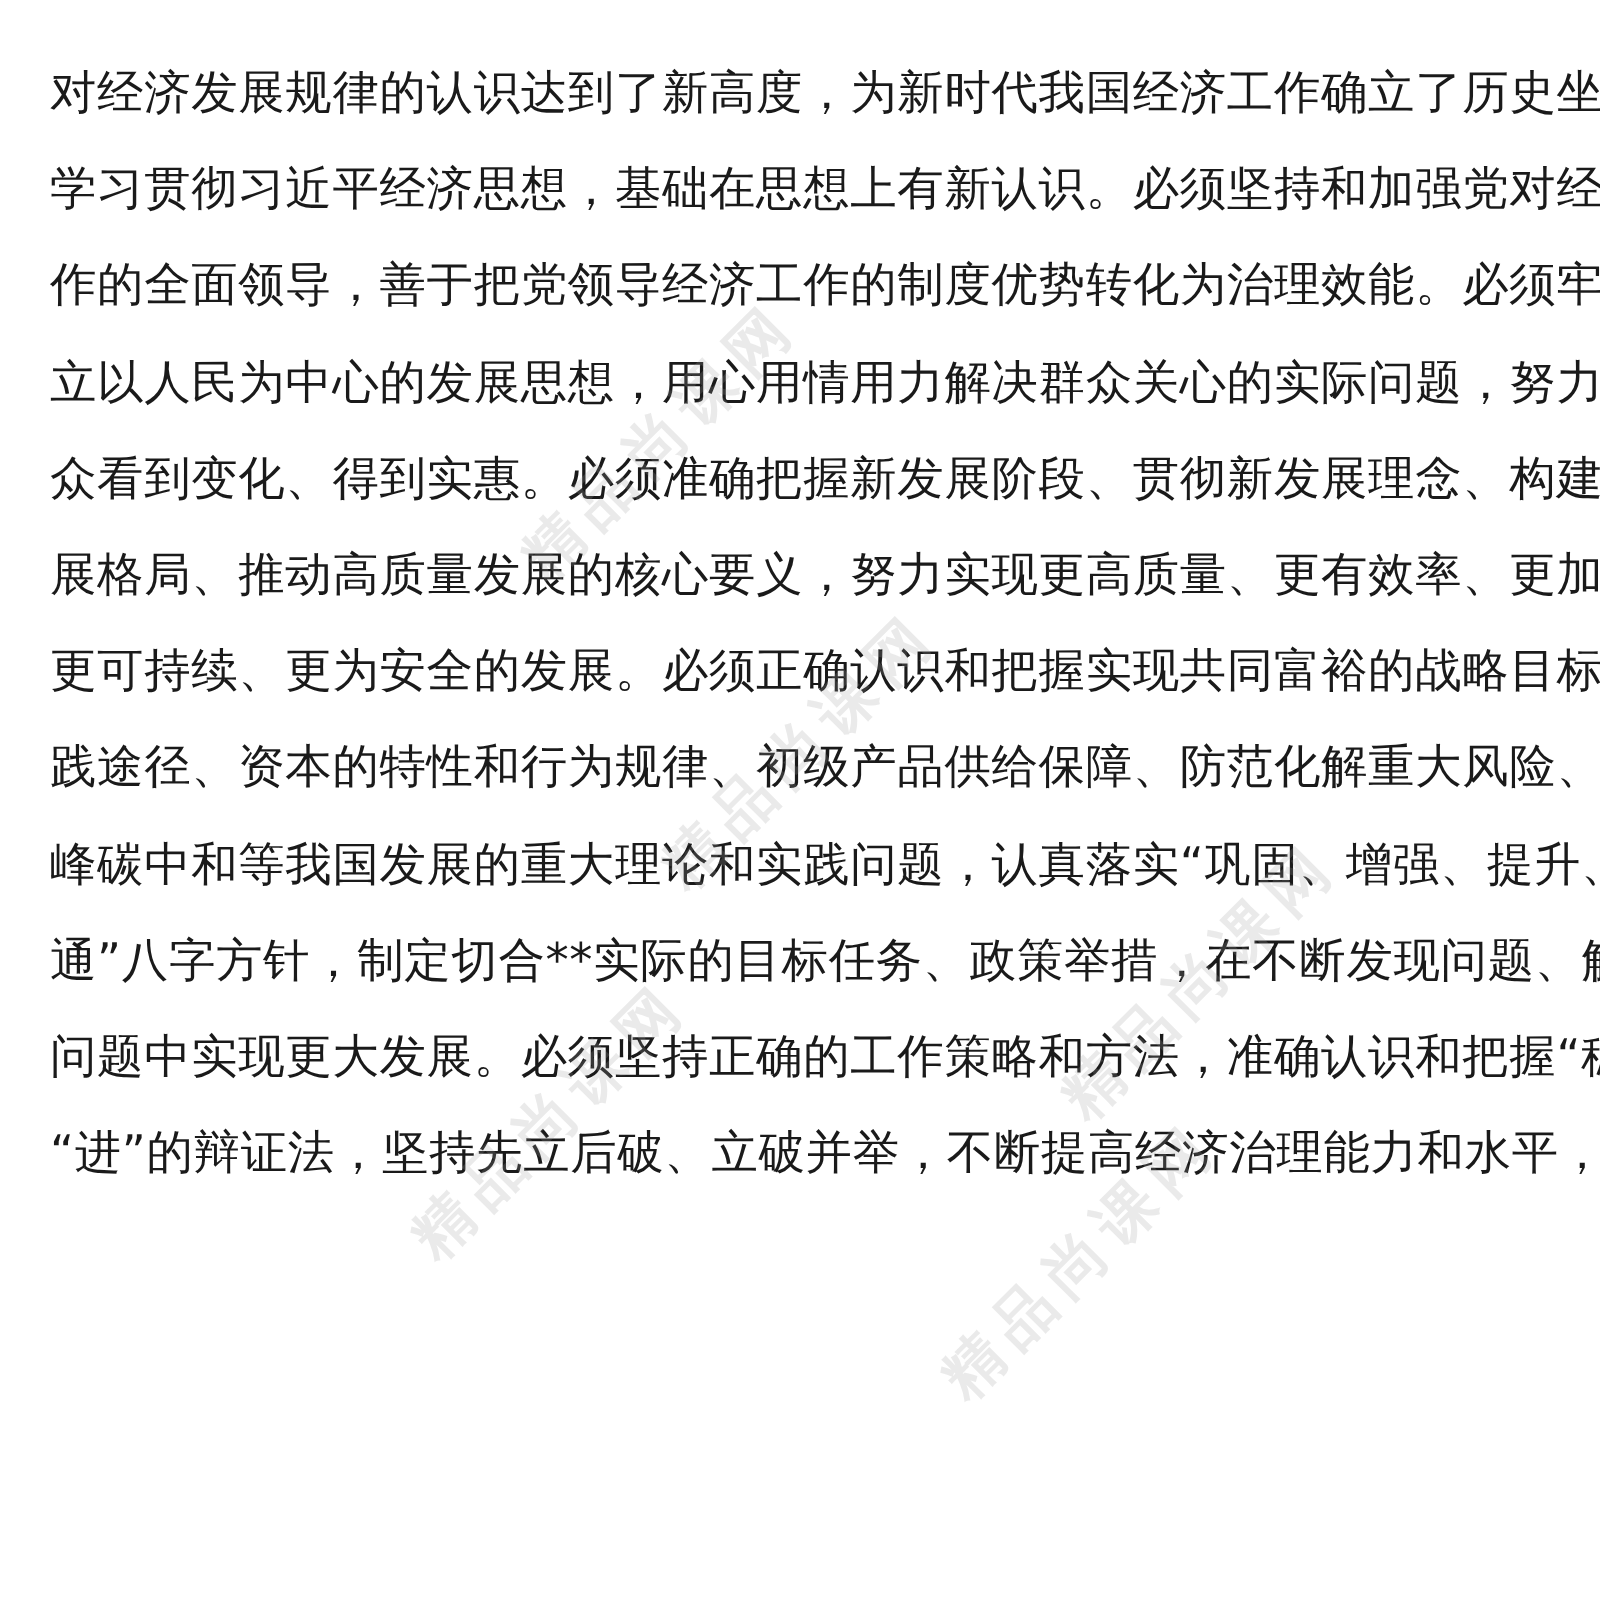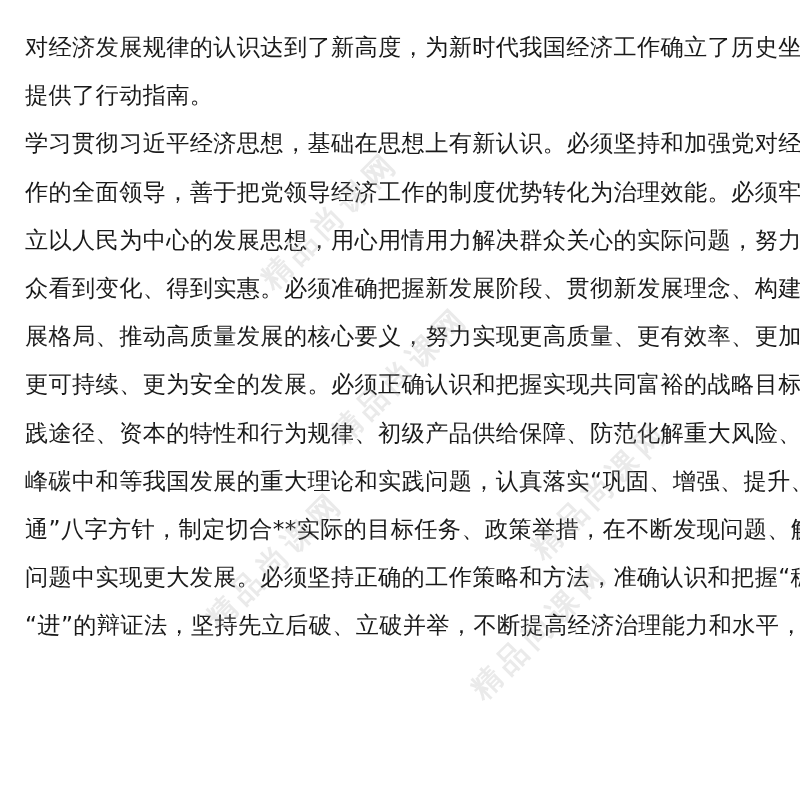--- a/index.html
+++ b/index.html
@@ -52,21 +52,20 @@
   .wm-4 { left: 510px; top: 470px; }
   .wm-5 { left: 450px; top: 610px; }
 </style>
 </head>
 <body>
 
 <div class="page">
 
   <div class="doc-body">
     <div class="line">对经济发展规律的认识达到了新高度，为新时代我国经济工作确立了历史坐标、</div>
-    <div class="line">提供了行动指南。</div>
     <div class="line">学习贯彻习近平经济思想，基础在思想上有新认识。必须坚持和加强党对经济工</div>
     <div class="line">作的全面领导，善于把党领导经济工作的制度优势转化为治理效能。必须牢固树</div>
     <div class="line">立以人民为中心的发展思想，用心用情用力解决群众关心的实际问题，努力让群</div>
     <div class="line">众看到变化、得到实惠。必须准确把握新发展阶段、贯彻新发展理念、构建新发</div>
     <div class="line">展格局、推动高质量发展的核心要义，努力实现更高质量、更有效率、更加公平、</div>
     <div class="line">更可持续、更为安全的发展。必须正确认识和把握实现共同富裕的战略目标和实</div>
     <div class="line">践途径、资本的特性和行为规律、初级产品供给保障、防范化解重大风险、碳达</div>
     <div class="line">峰碳中和等我国发展的重大理论和实践问题，认真落实“巩固、增强、提升、畅</div>
     <div class="line">通”八字方针，制定切合**实际的目标任务、政策举措，在不断发现问题、解决</div>
     <div class="line">问题中实现更大发展。必须坚持正确的工作策略和方法，准确认识和把握“稳”和</div>

